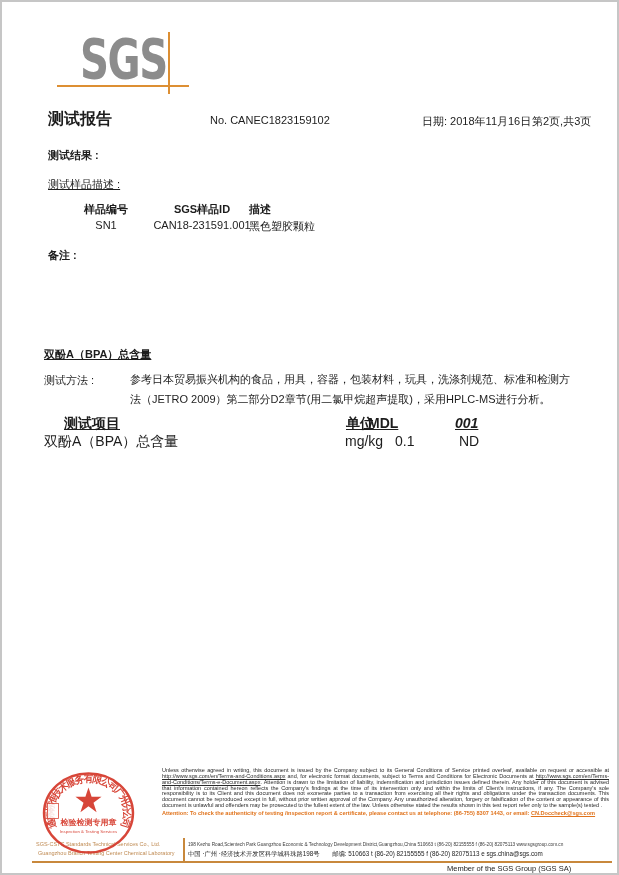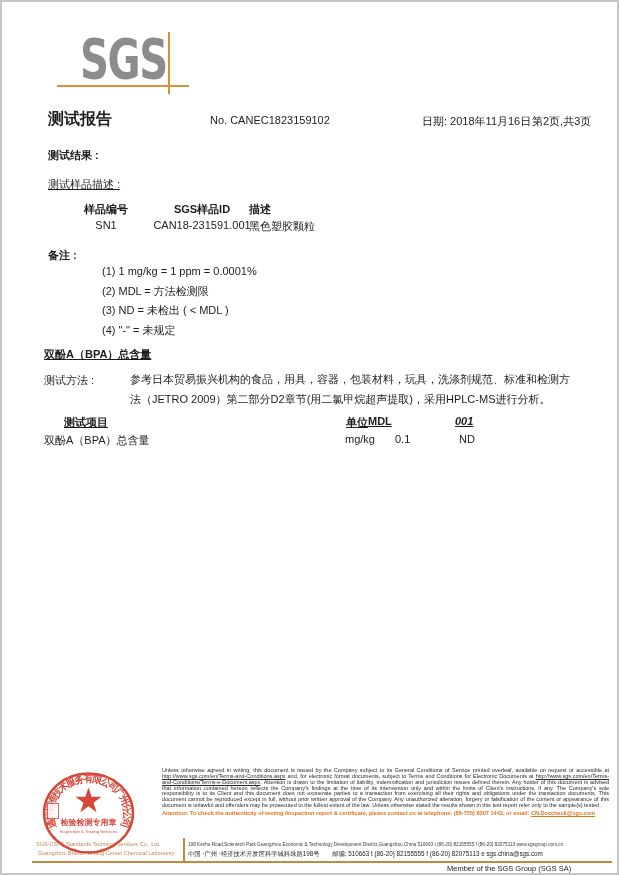--- a/index.html
+++ b/index.html
@@ -44,21 +44,21 @@
   .method-label { left:42px;  top:371px; font-size:11px; }
   .method-l1    { left:128px; top:370px; font-size:11px;text-align:center; }
   .method-l2    { left:128px; top:390px; font-size:11px; }
 
   
   .t-h1 { left:62px;  } .t-h2 { left:344px; } .t-h3 { left:366px;text-align:right; }
   .t-h4 { left:453px; font-style:italic; }
   .t-h1,.t-h2,.t-h3,.t-h4 { top:413px; font-weight:bold; text-decoration:underline; }
   .t-r1 { left:42px; } .t-r2 { left:343px; } .t-r3 { left:393px; } .t-r4 { left:457px; }
   .t-r1,.t-r2,.t-r3,.t-r4 { top:431px; }
-  .t-h1,.t-h2,.t-h3,.t-h4,.t-r1,.t-r2,.t-r3,.t-r4 { position:absolute; font-size:11px; white-space:nowrap; }
+  .t-h1,.t-h2,.t-h3,.t-h4,.t-r1,.t-r2,.t-r3,.t-r4 { position:absolute; font-size:14px; white-space:nowrap; }
 
   
   .legal-block { left:160px; top:766px; width:447px; white-space:normal; }
   .legal { font-size:5.5px; line-height:5.85px; text-align:justify; color:#2a2a2a; }
   .legal .lnk { text-decoration:underline; color:#2a2a2a; }
   .attention { margin-top:1px; font-size:5.6px; line-height:6px; color:#e0731c; font-weight:bold; text-align:justify; }
   .attention .lnk { text-decoration:underline; color:#e0731c; }
 
   .company-l1 { left:34px; top:839px; font-size:5.5px; color:#bf8a52; }
   .company-l2 { left:36px; top:848px; font-size:5.5px; color:#bf8a52; }
@@ -94,26 +94,20 @@
   <div class="abs sample-title">测试样品描述 :</div>
 
   <span class="s-h1">样品编号</span>
   <span class="s-h2">SGS样品ID</span>
   <span class="s-h3">描述</span>
   <span class="s-c1">SN1</span>
   <span class="s-c2">CAN18-231591.001</span>
   <span class="s-c3">黑色塑胶颗粒</span>
 
   <div class="abs notes-label">备注 :</div>
-  <div class="abs notes-list">
-    <div>(1) 1 mg/kg = 1 ppm = 0.0001%</div>
-    <div>(2) MDL = 方法检测限</div>
-    <div>(3) ND = 未检出 ( &lt; MDL )</div>
-    <div>(4) "-" = 未规定</div>
-  </div>
 
   <div class="abs bpa-title">双酚A（BPA）总含量</div>
   <div class="abs method-label">测试方法 :</div>
   <div class="abs method-l1">参考日本贸易振兴机构的食品，用具，容器，包装材料，玩具，洗涤剂规范、标准和检测方</div>
   <div class="abs method-l2">法（JETRO 2009）第二部分D2章节(用二氯甲烷超声提取)，采用HPLC-MS进行分析。</div>
 
   <span class="t-h1">测试项目</span>
   <span class="t-h2">单位</span>
   <span class="t-h3">MDL</span>
   <span class="t-h4">001</span>

